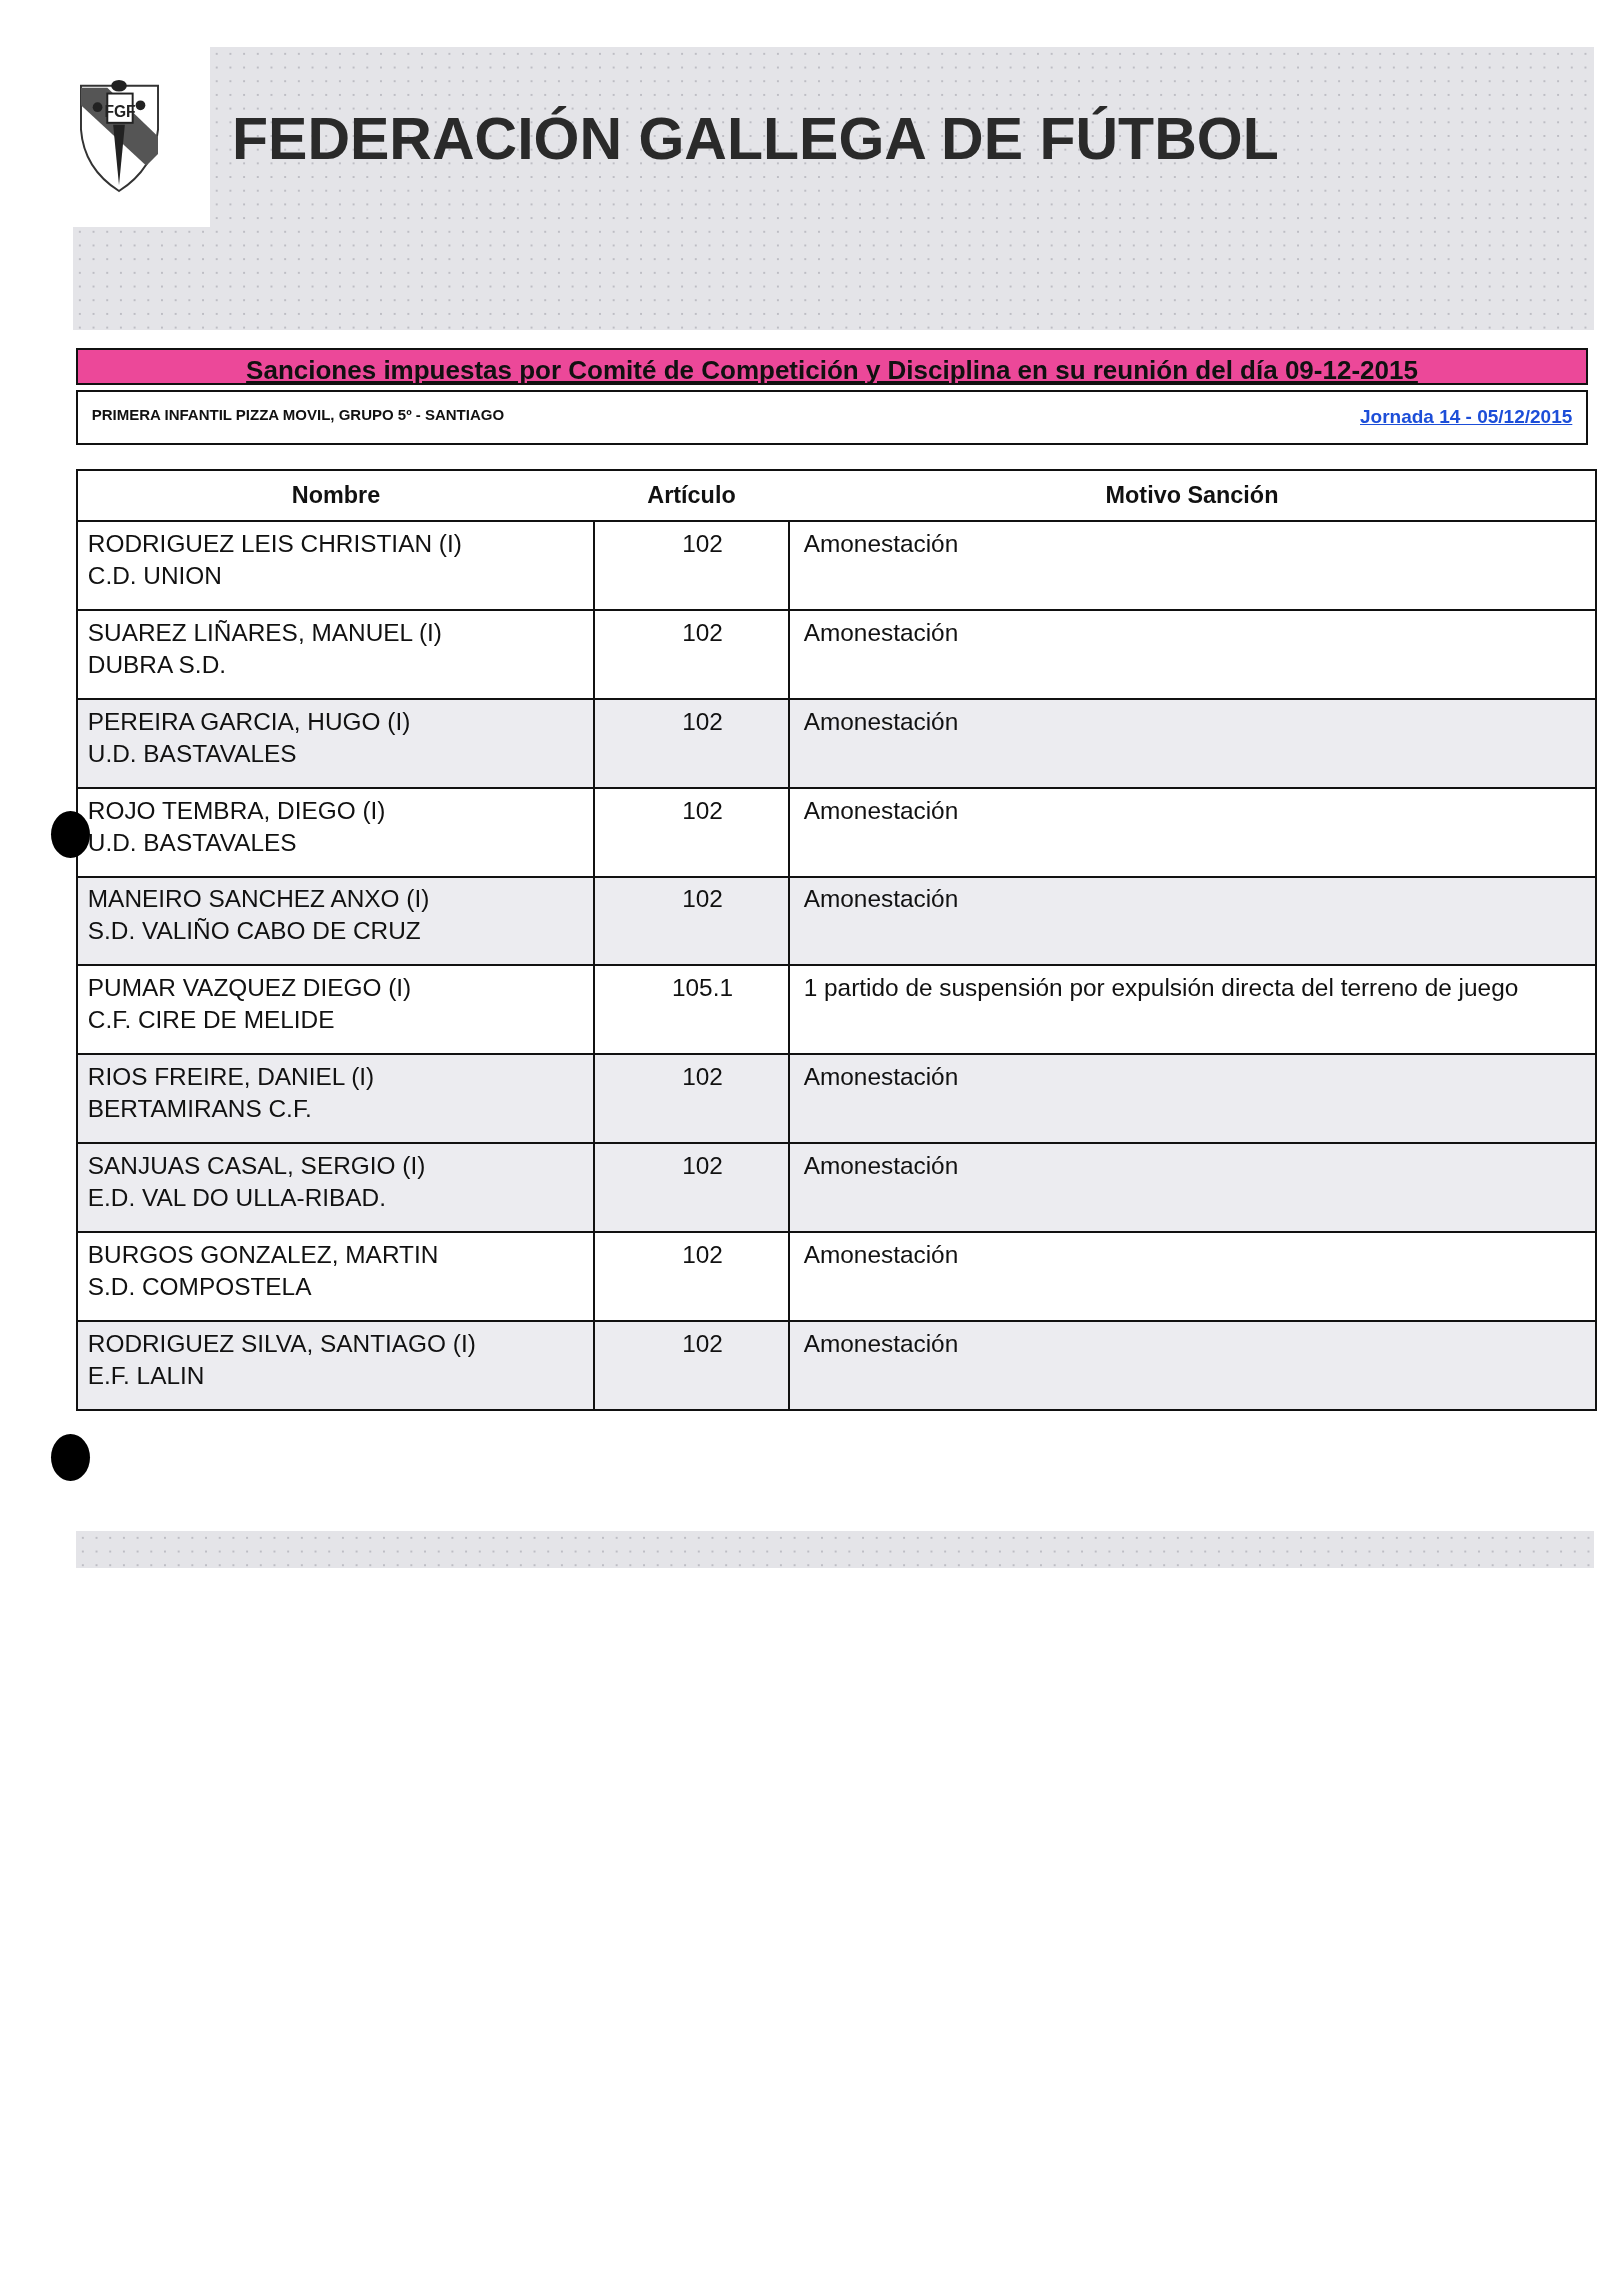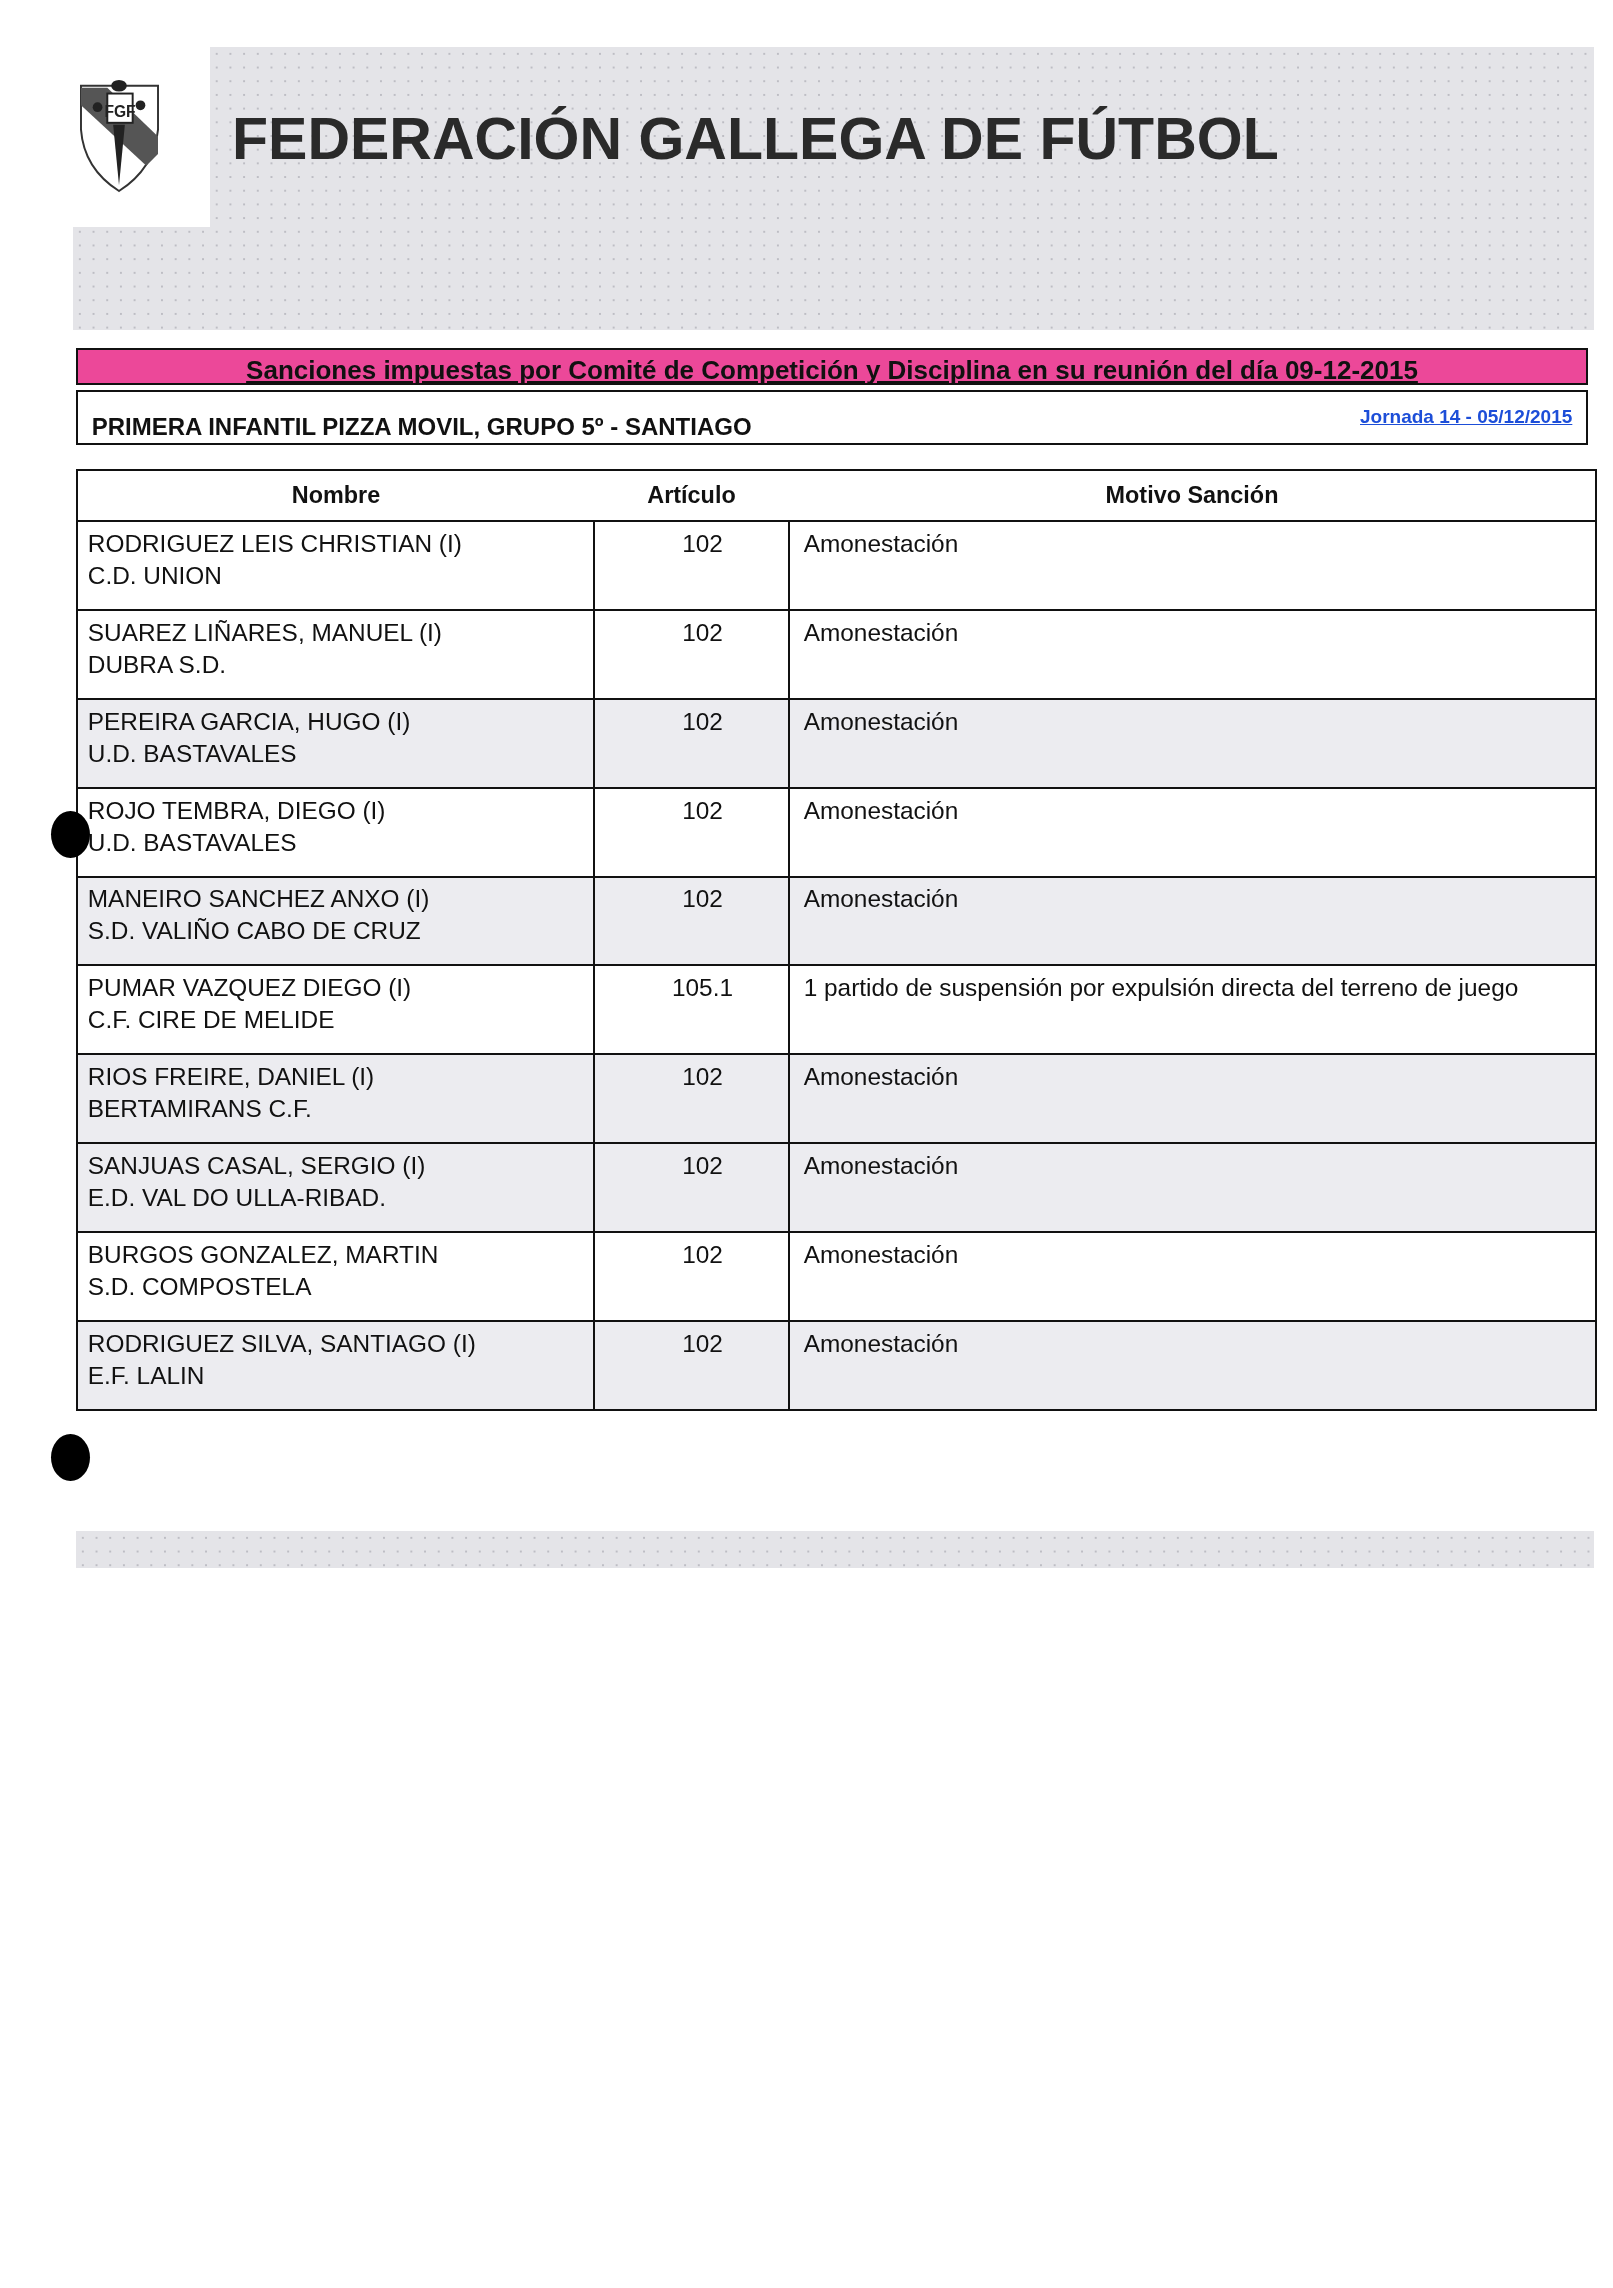--- a/index.html
+++ b/index.html
@@ -32,21 +32,21 @@
   }
   #sanciones-box span {
     font-size: 26px; font-weight: bold; text-decoration: underline; line-height: 33px;
     position: relative; top: 3.9px;
   }
   #category-box {
     position: absolute; left: 76px; top: 390px; width: 1508px; height: 51px;
     background: #fff; border: 2.9px solid #111;
   }
   #category-name {
-    position: absolute; left: 13.7px; top: 13.7px; font-size: 24px; font-weight: bold; margin-top: 7px;
+    position: absolute; left: 13.7px; top: 13.7px; font-size: 15px; font-weight: bold;
   }
   #jornada {
     position: absolute; right: 13.7px; top: 13.7px; font-size: 19px; font-weight: bold; color: #1d4ed8; text-decoration: underline;
   }
   #sanctions-table {
     position: absolute; left: 76px; top: 469px; width: 1518px;
     border-collapse: collapse; table-layout: fixed;
     border: 2.9px solid #111;
   }
   #sanctions-table th {

